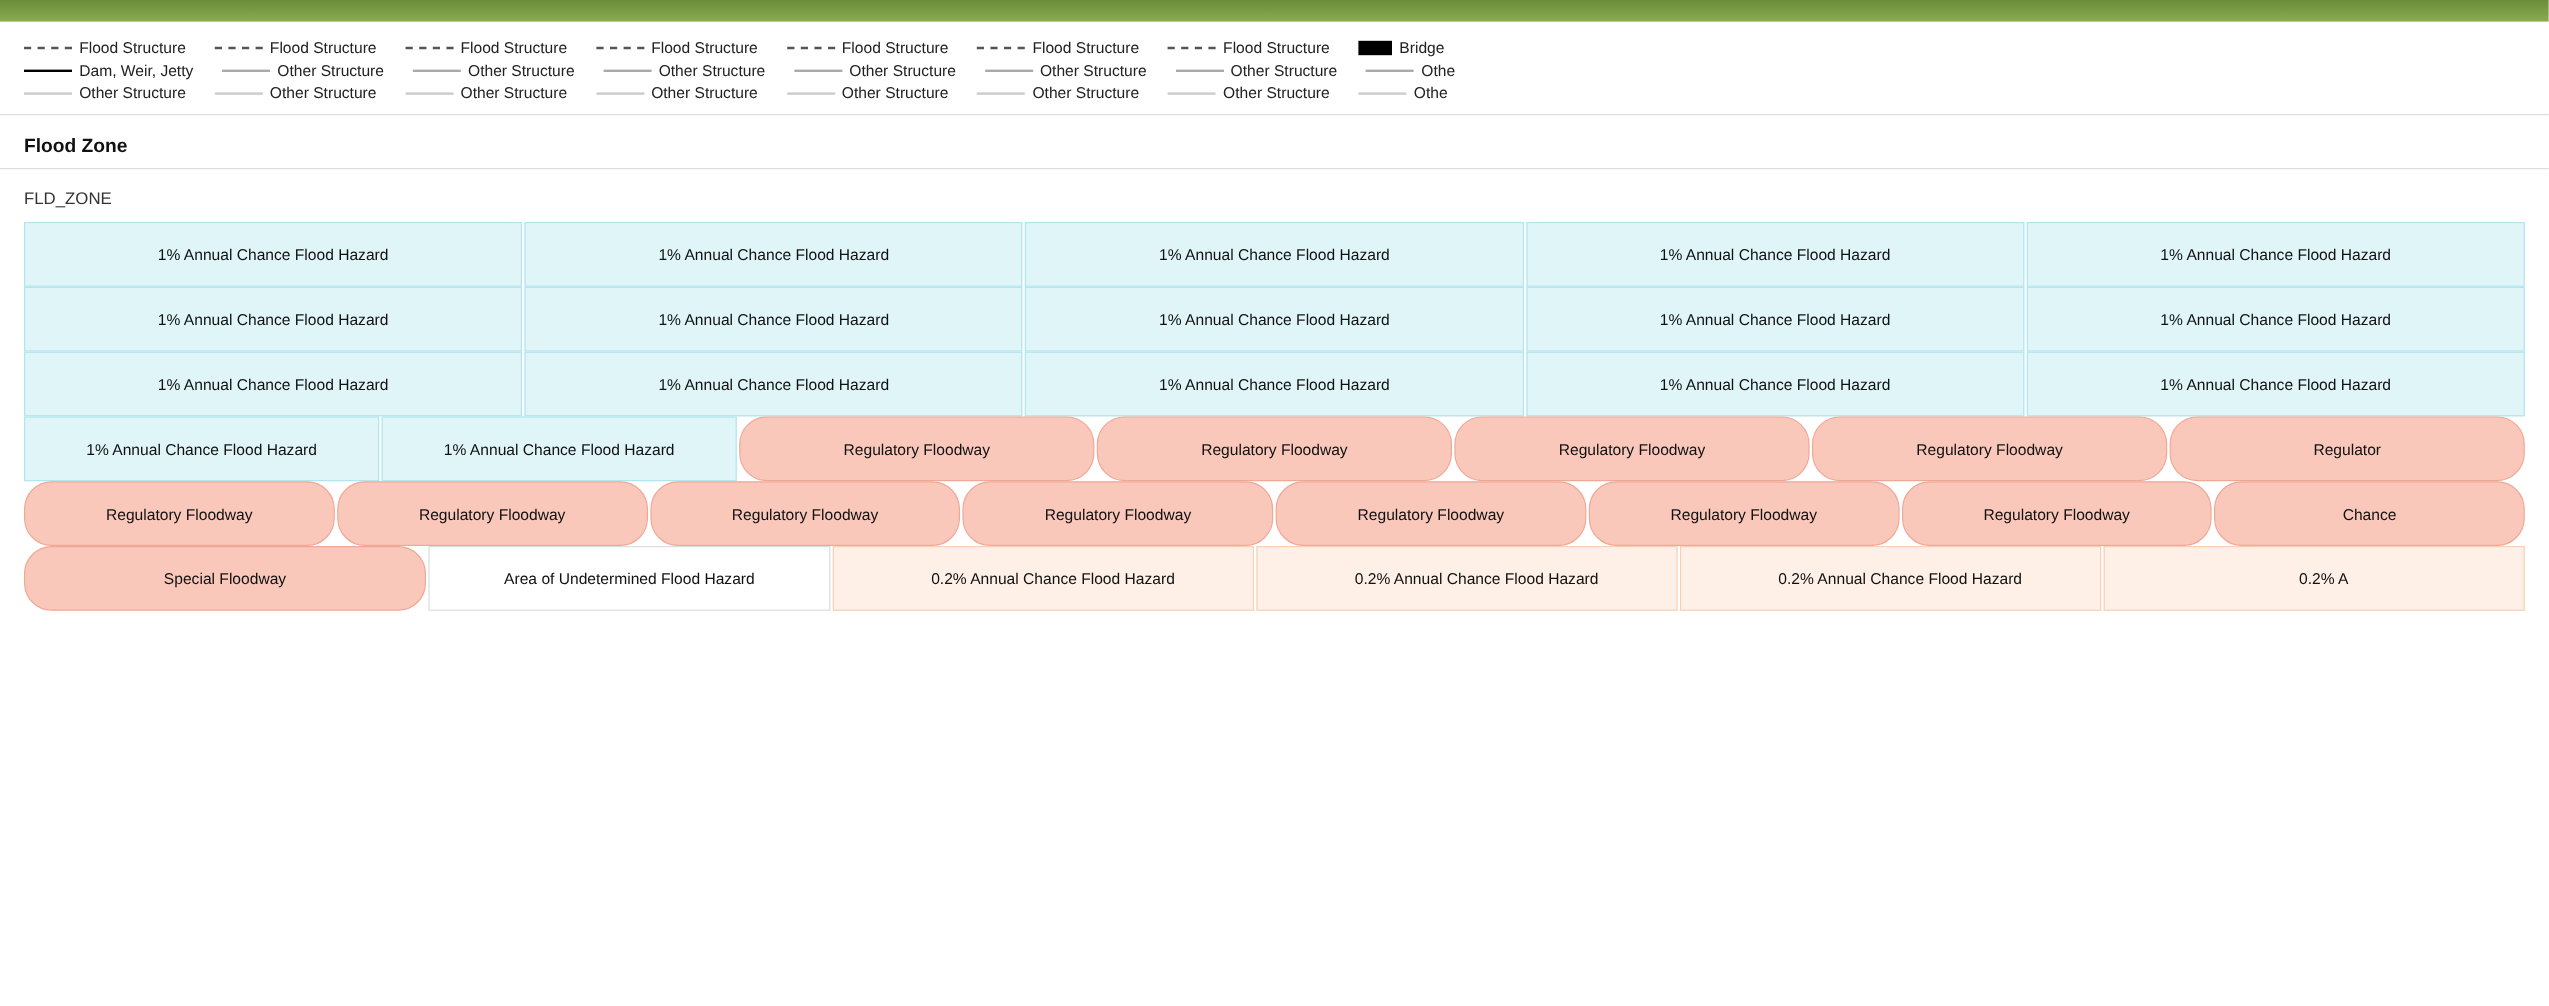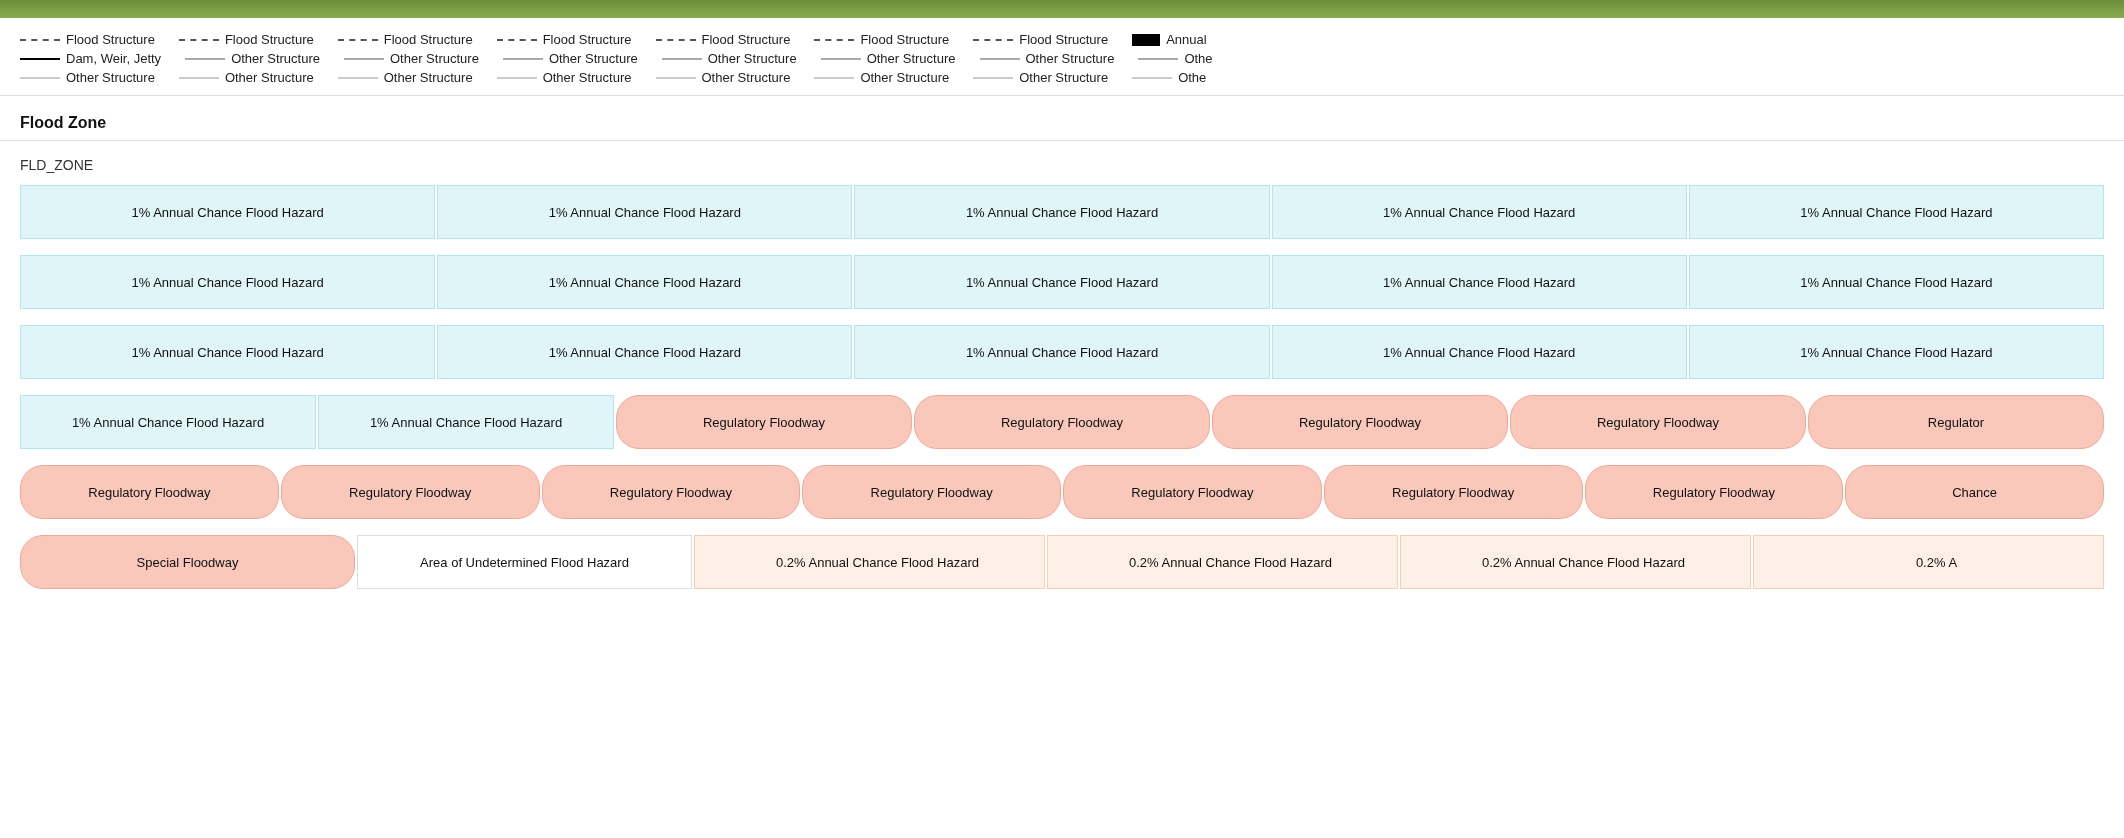--- a/index.html
+++ b/index.html
@@ -103,21 +103,21 @@
 
     .fld-zone-label {
       font-size: 14px;
       color: #333;
       margin-bottom: 12px;
     }
 
     .grid-container {
       display: flex;
       flex-direction: column;
-      gap: 16px;
+      gap: 0;
     }
 
     .grid-row {
       display: flex;
       gap: 2px;
     }
 
     .cell {
       flex: 1;
       padding: 10px 12px;
@@ -189,21 +189,21 @@
       <div class="legend-item">
         <div class="dash-line"></div>
         <span>Flood Structure</span>
       </div>
       <div class="legend-item">
         <div class="dash-line"></div>
         <span>Flood Structure</span>
       </div>
       <div class="legend-item">
         <div class="solid-rect-black"></div>
-        <span>Annual</span>
+        <span>Bridge</span>
       </div>
     </div>
 
     <div class="legend-row">
       <div class="legend-item">
         <div class="solid-line-black"></div>
         <span>Dam, Weir, Jetty</span>
       </div>
       <div class="legend-item">
         <div class="solid-line-gray"></div>

